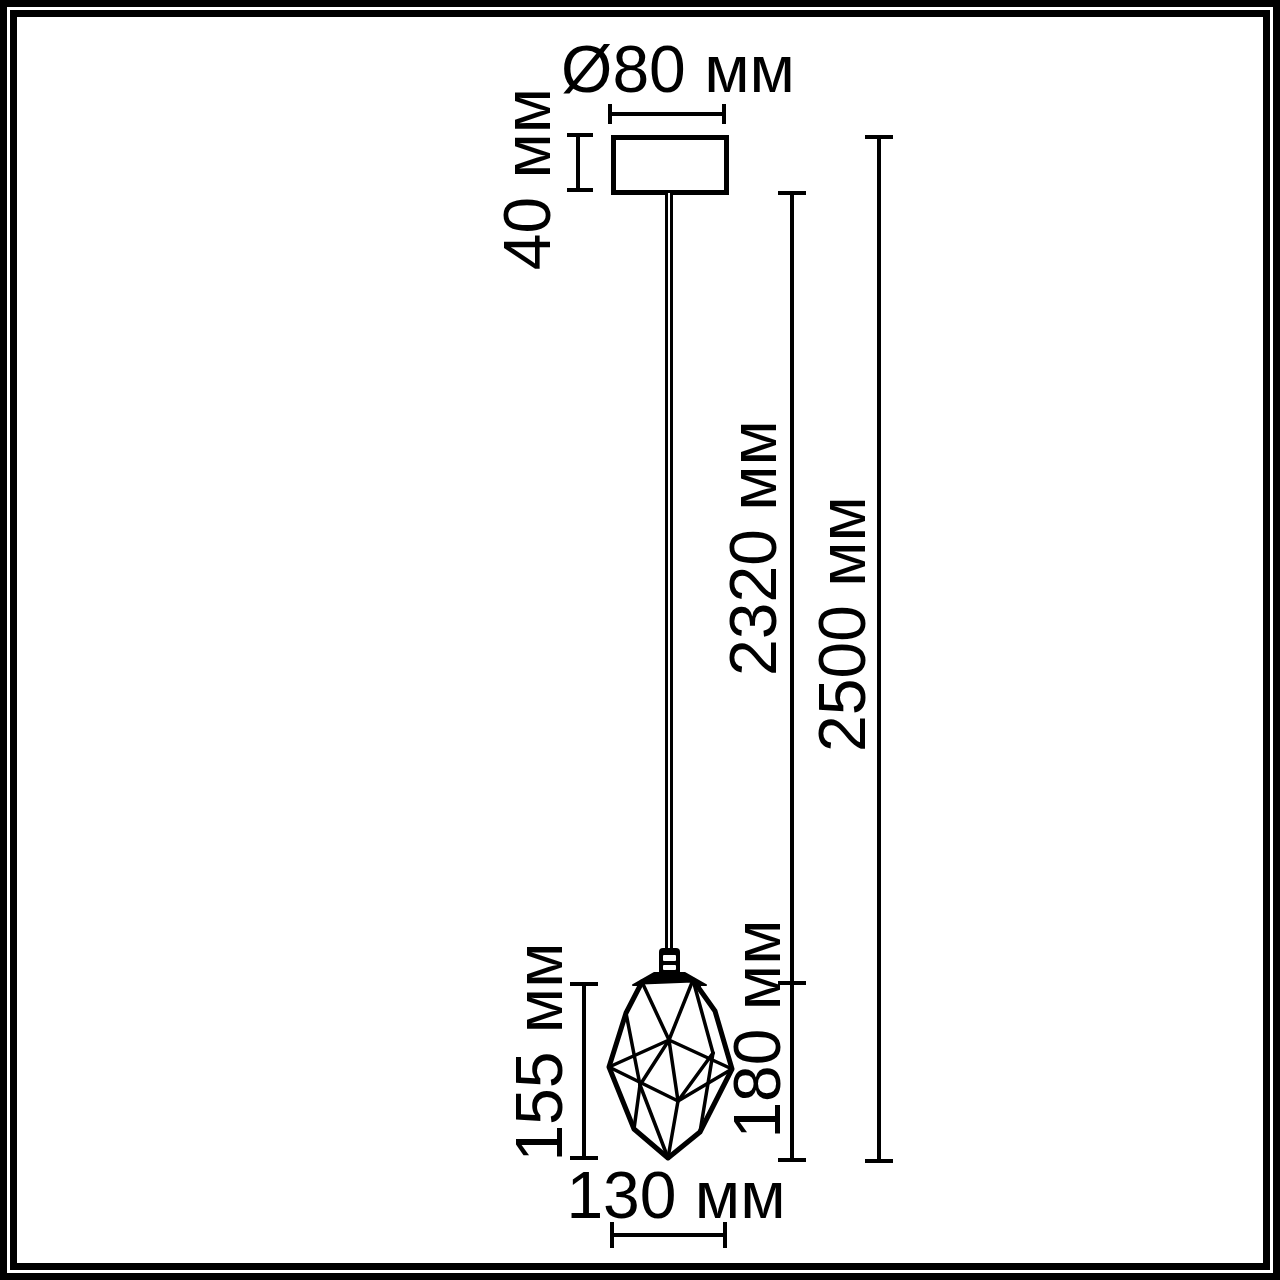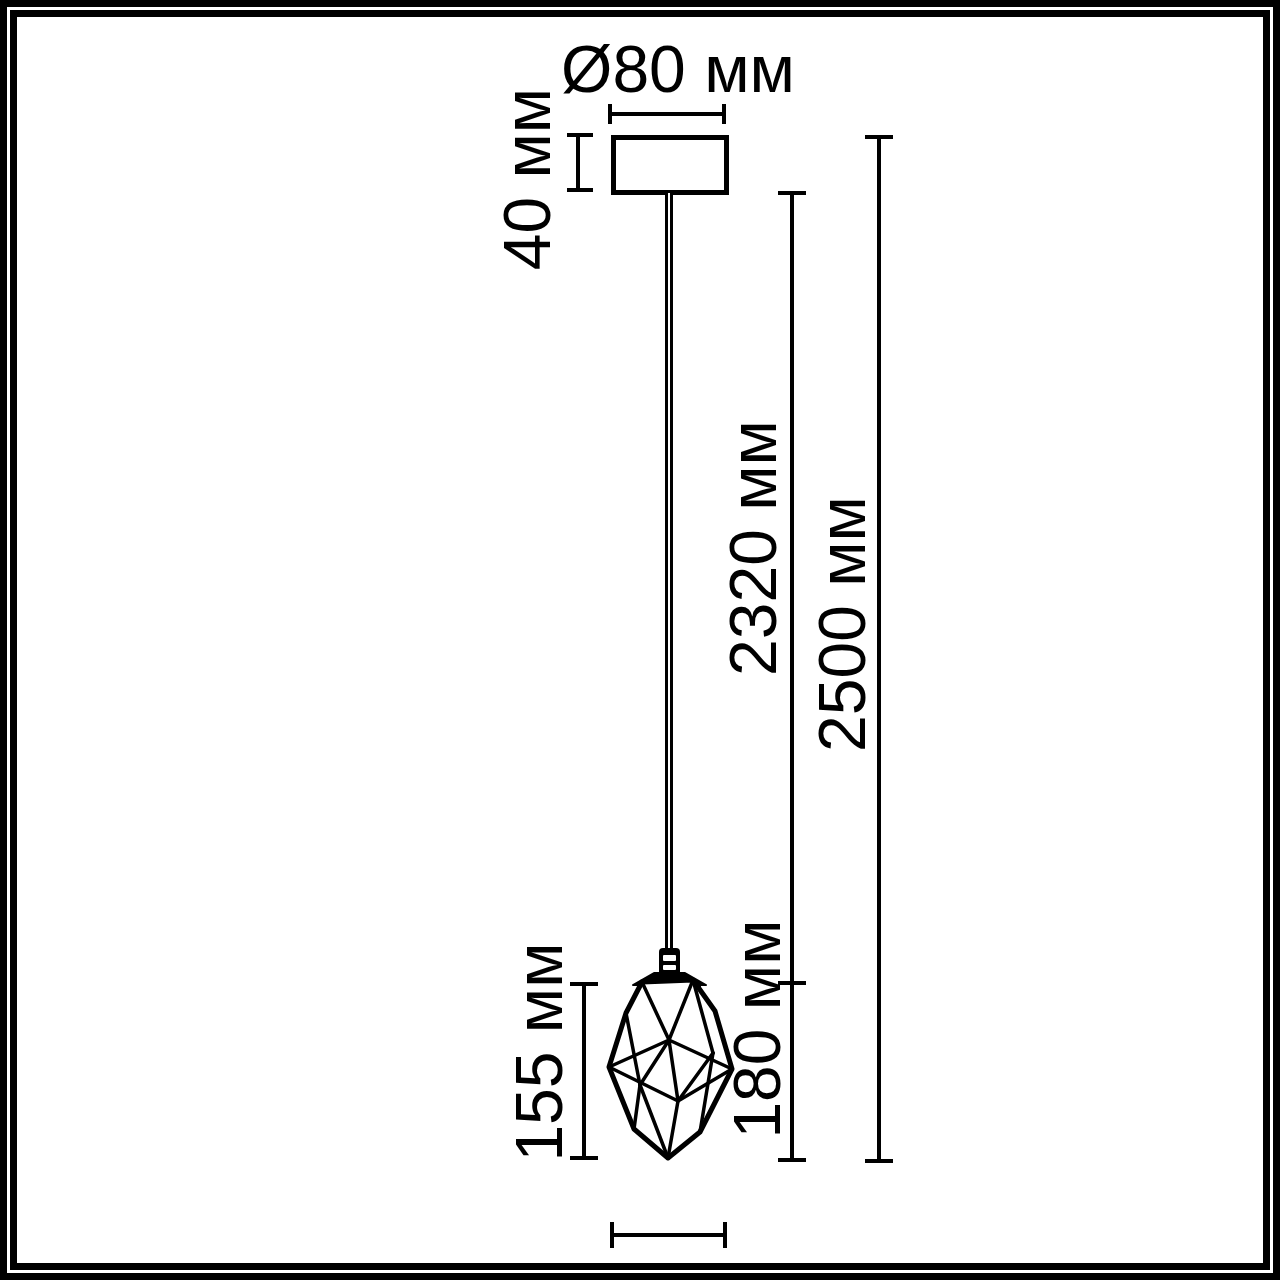--- a/index.html
+++ b/index.html
@@ -153,16 +153,17 @@
       <line x1="706" y1="1046" x2="671" y2="1094"></line>
       <line x1="706" y1="1046" x2="693" y2="1125"></line>
       <line x1="602" y1="1060" x2="671" y2="1094"></line>
       <line x1="725" y1="1062" x2="671" y2="1094"></line>
       <line x1="633" y1="1078" x2="661" y2="1151"></line>
       <line x1="671" y1="1094" x2="661" y2="1151"></line>
       <line x1="633" y1="1078" x2="627" y2="1122"></line>
     </g>
   </svg>
 
+  <div class="lbl" style="left:669px;top:1188px;">130 мм</div>
   <div class="hline" style="left:605px;top:1226px;width:115px;"></div>
   <div class="tick-v" style="left:603px;top:1215px;height:26px;"></div>
   <div class="tick-v" style="left:716px;top:1215px;height:26px;"></div>
 </div>
 
 </body></html>

